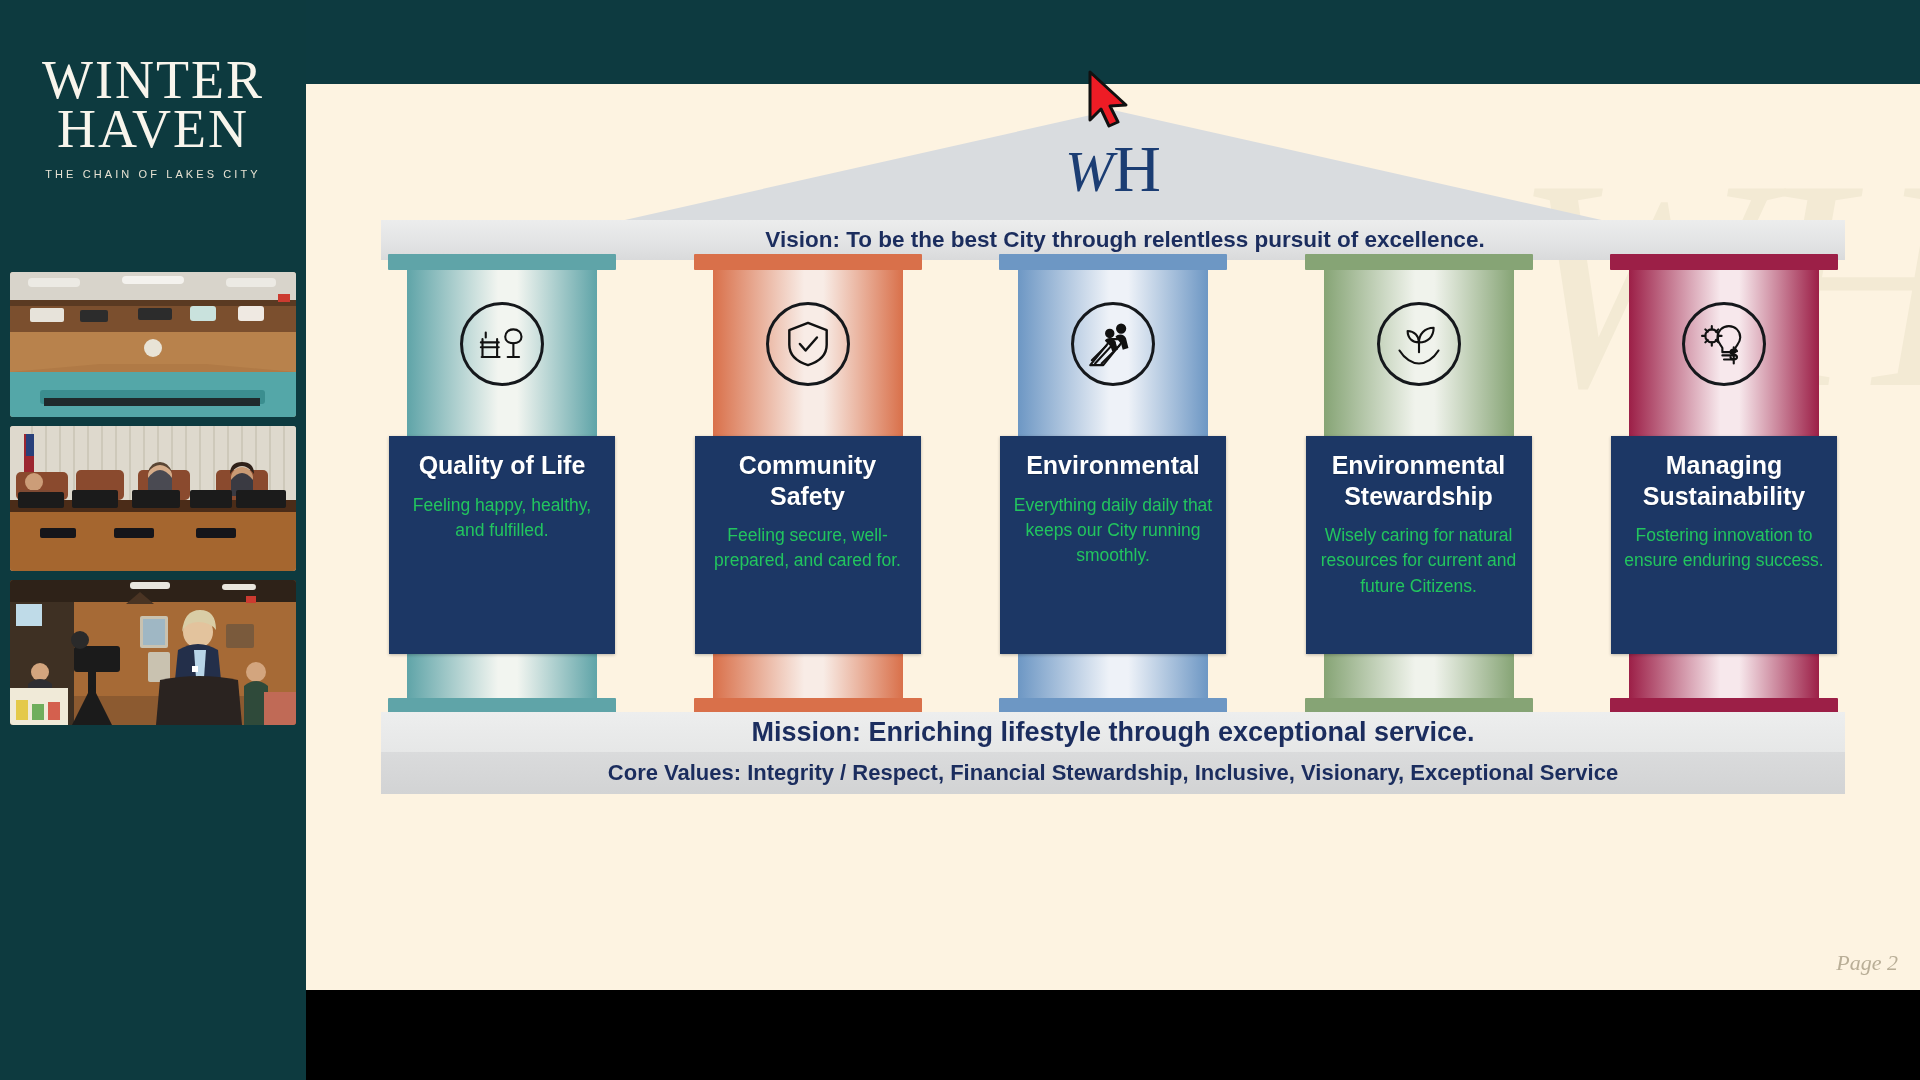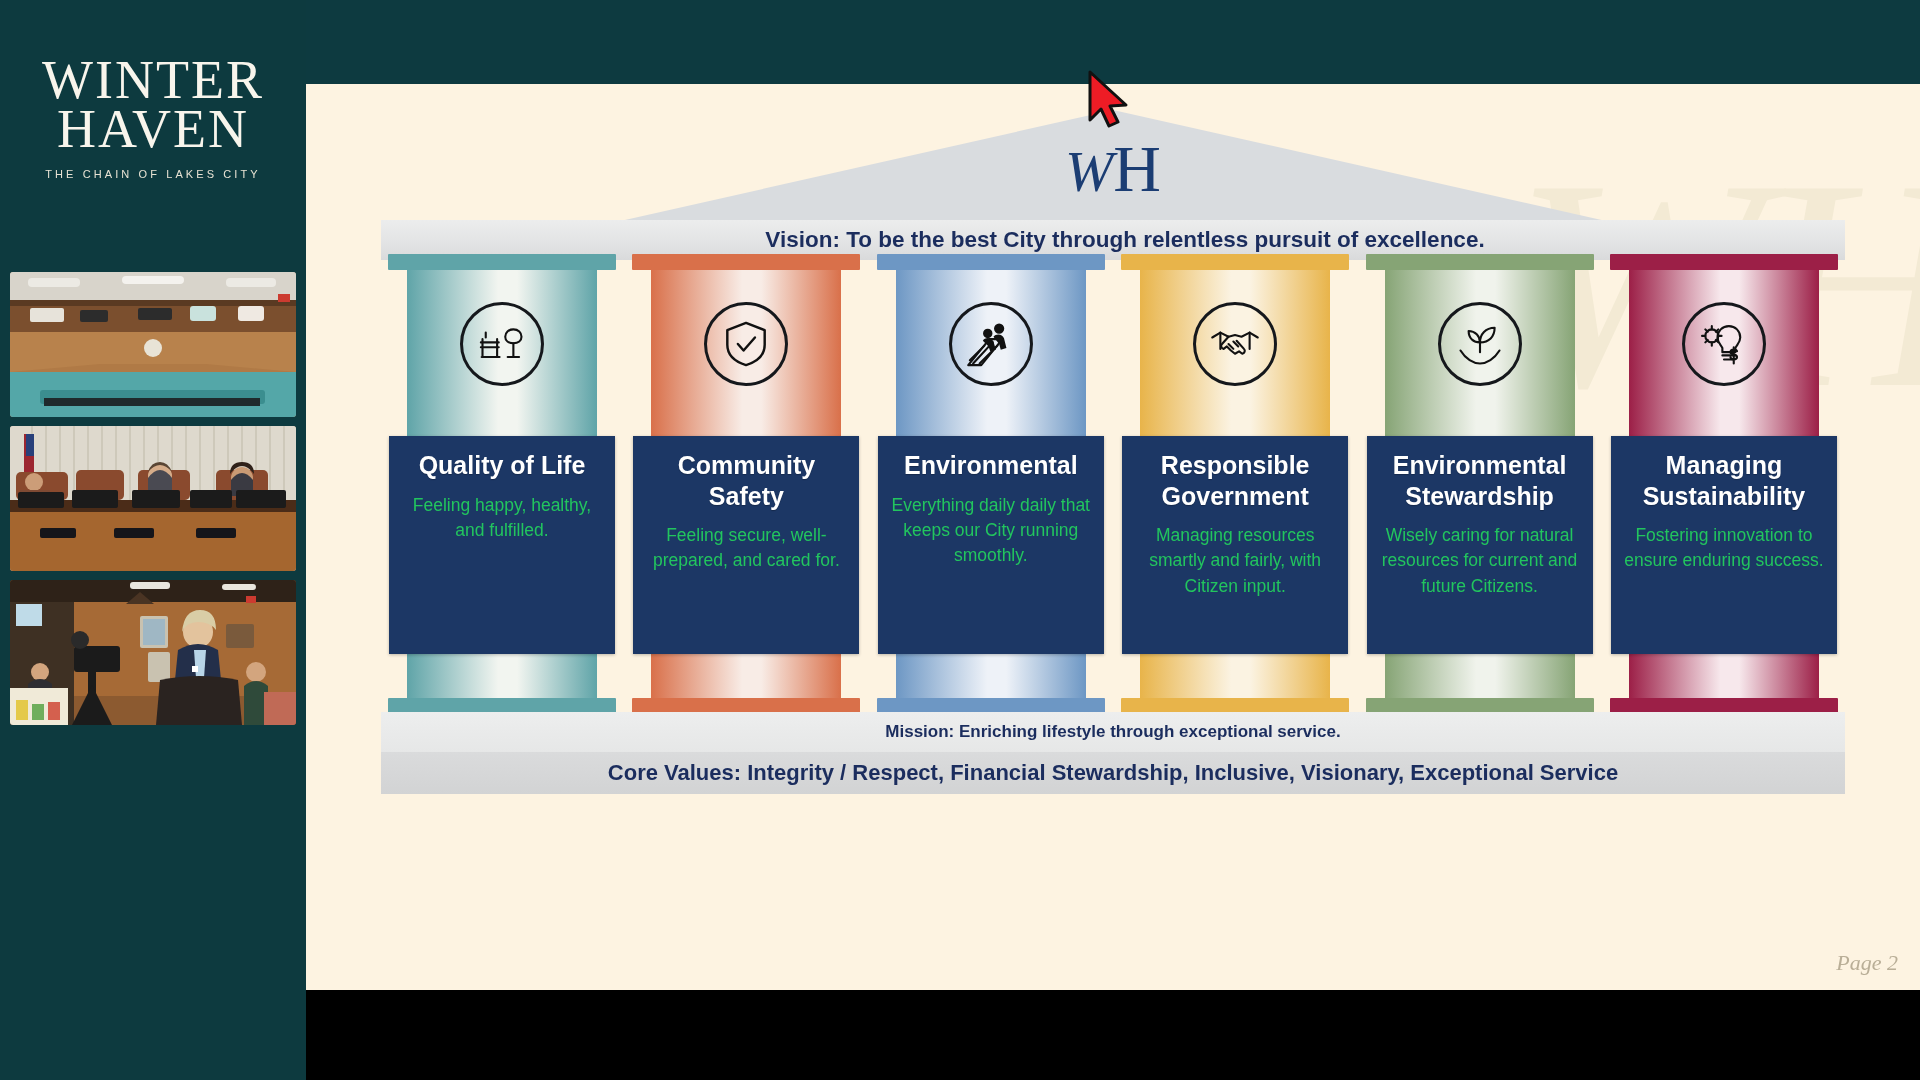--- a/index.html
+++ b/index.html
@@ -104,21 +104,21 @@
     width: 1464px;
     display: flex; align-items: center; justify-content: center;
     font-weight: bold;
     color: #1b2d5e;
     background: linear-gradient(180deg,#eceded 0%, #e2e3e4 60%, #d9dadb 100%);
   }
   .bar-vision {
     top: 136px; height: 40px; font-size: 22.5px; padding-left: 24px;
   }
   .bar-mission {
-    top: 628px; height: 40px; font-size: 17px;
+    top: 628px; height: 40px; font-size: 27px;
     background: linear-gradient(180deg,#edeeee 0%, #e6e7e7 100%);
   }
   .bar-values {
     top: 668px; height: 42px; font-size: 22px;
     background: linear-gradient(180deg,#dadbdc 0%, #d2d3d4 100%);
   }
 
   
   .cols {
     position: absolute;
@@ -403,39 +403,20 @@
     </svg>
             </div>
           </div>
           <div class="cap-bot" style="background: rgb(109, 151, 196);"></div>
           <div class="card">
             <h3>Environmental</h3>
             <p>Everything daily daily that keeps our City running smoothly.</p>
           </div>
         </div>
         <div class="col">
-          <div class="cap-top" style="background: rgb(232, 180, 74);"></div>
-          <div class="shaft" style="background: linear-gradient(90deg, rgb(232, 180, 74) 0%, rgb(251, 243, 226) 48%, rgb(251, 243, 226) 58%, rgb(232, 180, 74) 100%);"></div>
-          <div class="icon-wrap">
-            <div class="icon-circle">
-              <svg viewBox="0 0 64 64" fill="none" stroke="#111" stroke-width="2.6" stroke-linecap="round" stroke-linejoin="round">
-      <path d="M4 24l10-6 10 5 8-2 8 2 10-5 10 6"></path>
-      <path d="M14 18v20M50 18v20"></path>
-      <path d="M24 23l-8 9c-2 2-1 5 2 6l4-3 5 5 5 4 5-3 4 3c3-1 4-4 2-6l-9-10"></path>
-      <path d="M24 32l6 6M30 29l6 6"></path>
-    </svg>
-            </div>
-          </div>
-          <div class="cap-bot" style="background: rgb(232, 180, 74);"></div>
-          <div class="card">
-            <h3>Responsible Government</h3>
-            <p>Managing resources smartly and fairly, with Citizen input.</p>
-          </div>
-        </div>
-        <div class="col">
           <div class="cap-top" style="background: rgb(134, 164, 117);"></div>
           <div class="shaft" style="background: linear-gradient(90deg, rgb(134, 164, 117) 0%, rgb(240, 243, 236) 48%, rgb(240, 243, 236) 58%, rgb(134, 164, 117) 100%);"></div>
           <div class="icon-wrap">
             <div class="icon-circle">
               <svg viewBox="0 0 64 64" fill="none" stroke="#111" stroke-width="2.6" stroke-linecap="round" stroke-linejoin="round">
       <path d="M32 30c0-10 7-18 18-18 0 11-7 18-18 18z"></path>
       <path d="M32 30c0-8-6-14-14-14 0 9 6 14 14 14z"></path>
       <path d="M32 30v12"></path>
       <path d="M8 40c6 10 16 16 24 16s18-6 24-16"></path>
     </svg>

